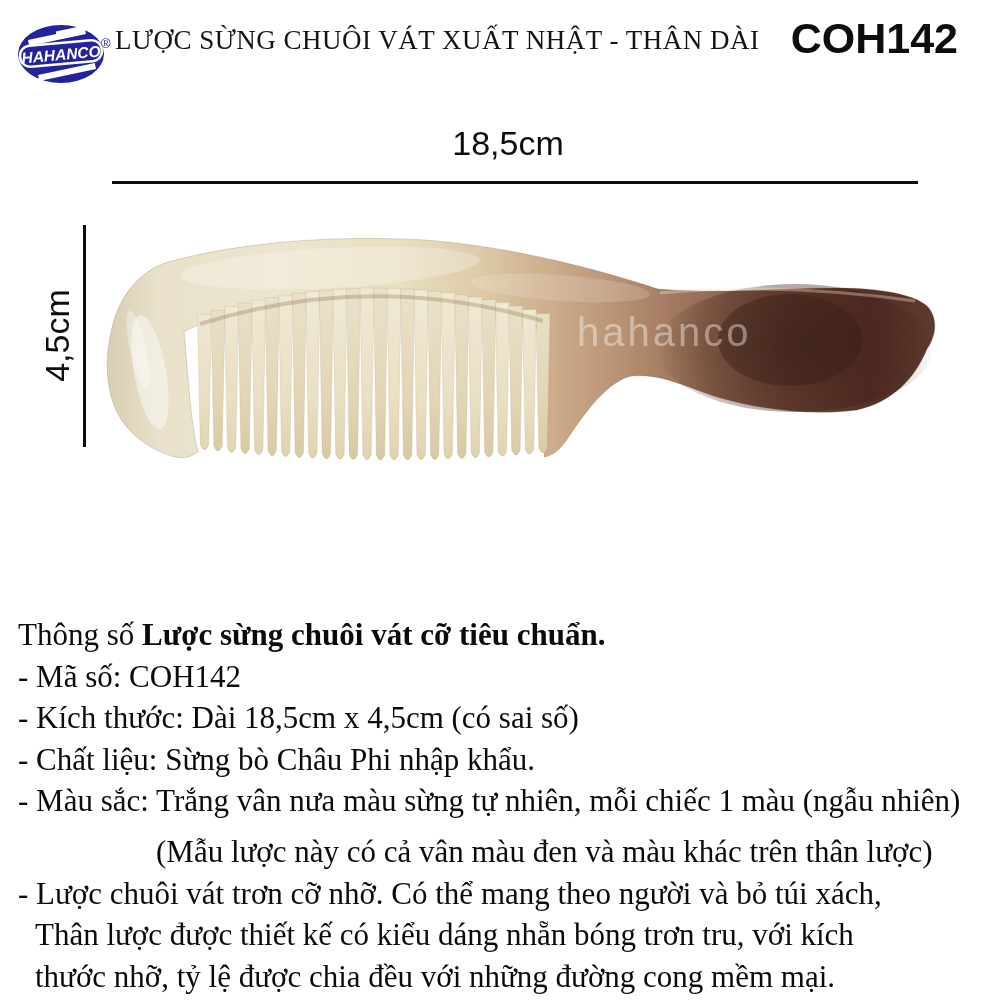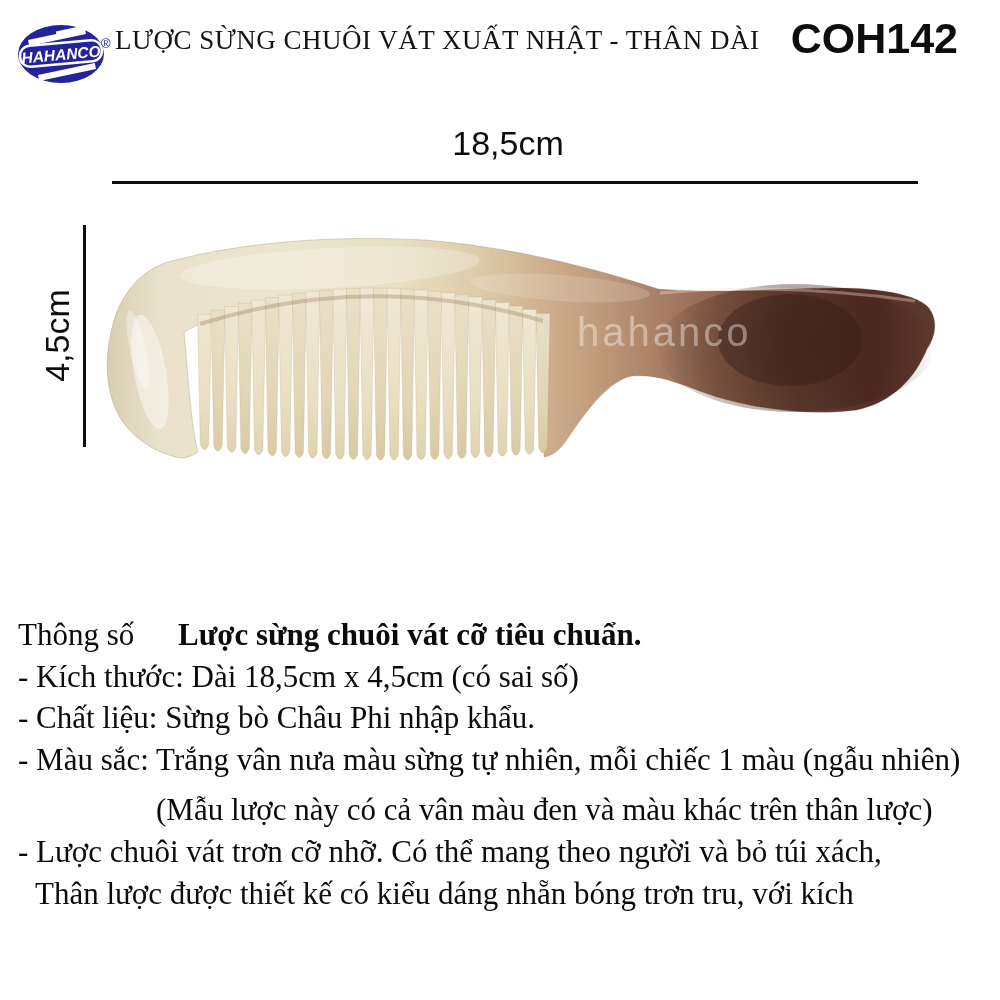--- a/index.html
+++ b/index.html
@@ -34,21 +34,21 @@
   
   .comb-wrap{position:absolute;left:0;top:0;width:1000px;height:520px;}
   
   .specs{
     position:absolute;left:18px;top:614px;width:970px;
     font-size:31px;line-height:41.6px;color:#0b0b0b;
   }
   .specs .line{white-space:nowrap;}
   .specs .indent-big{padding-left:138px;margin-top:9px;}
   .specs .indent-cont{padding-left:17px;}
-  .bold{font-weight:bold;margin-left:36px;}
+  .bold{font-weight:bold;}
 </style>
 </head>
 <body>
 
 <div class="logo-wrap">
   <svg width="92" height="64" viewBox="0 0 92 64">
     <ellipse cx="45" cy="32" rx="43" ry="29" fill="#23239b"></ellipse>
     <rect x="12" y="12" width="58" height="6" fill="#ffffff" transform="rotate(-12 41 15)"></rect>
     <rect x="40" y="6" width="34" height="5" fill="#ffffff" transform="rotate(-12 57 9)"></rect>
     <rect x="22" y="47" width="58" height="6" fill="#ffffff" transform="rotate(-12 51 50)"></rect>
@@ -159,19 +159,21 @@
     <ellipse cx="795" cy="348" rx="138" ry="64" fill="url(#handleShade)"></ellipse>
     <ellipse cx="790" cy="340" rx="72" ry="46" fill="#341c17" opacity="0.40"></ellipse>
     <path d="M 660,293 Q 780,282 915,301" fill="none" stroke="rgba(255,230,210,0.35)" stroke-width="3"></path>
 
     <text id="wm" x="577" y="346" font-family="Liberation Sans, sans-serif" font-size="40" letter-spacing="3" fill="rgba(255,255,255,0.40)">hahanco</text>
   </svg>
 </div>
 
 <div class="specs">
   <div class="line"><span>Thông số </span><span class="bold">Lược sừng chuôi vát cỡ tiêu chuẩn.</span></div>
+  <div class="line">- Mã số: COH142</div>
   <div class="line">- Kích thước: Dài 18,5cm x 4,5cm (có sai số)</div>
   <div class="line">- Chất liệu: Sừng bò Châu Phi nhập khẩu.</div>
   <div class="line">- Màu sắc: Trắng vân nưa màu sừng tự nhiên, mỗi chiếc 1 màu (ngẫu nhiên)</div>
   <div class="line indent-big">(Mẫu lược này có cả vân màu đen và màu khác trên thân lược)</div>
   <div class="line">- Lược chuôi vát trơn cỡ nhỡ. Có thể mang theo người và bỏ túi xách,</div>
   <div class="line indent-cont">Thân lược được thiết kế có kiểu dáng nhẵn bóng trơn tru, với kích</div>
+  <div class="line indent-cont">thước nhỡ, tỷ lệ được chia đều với những đường cong mềm mại.</div>
 </div>
 
 </body></html>

